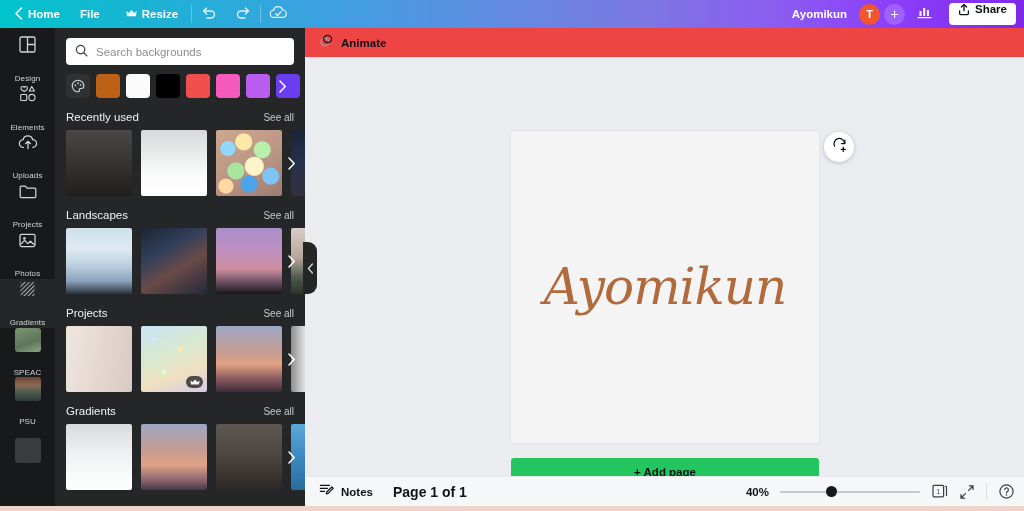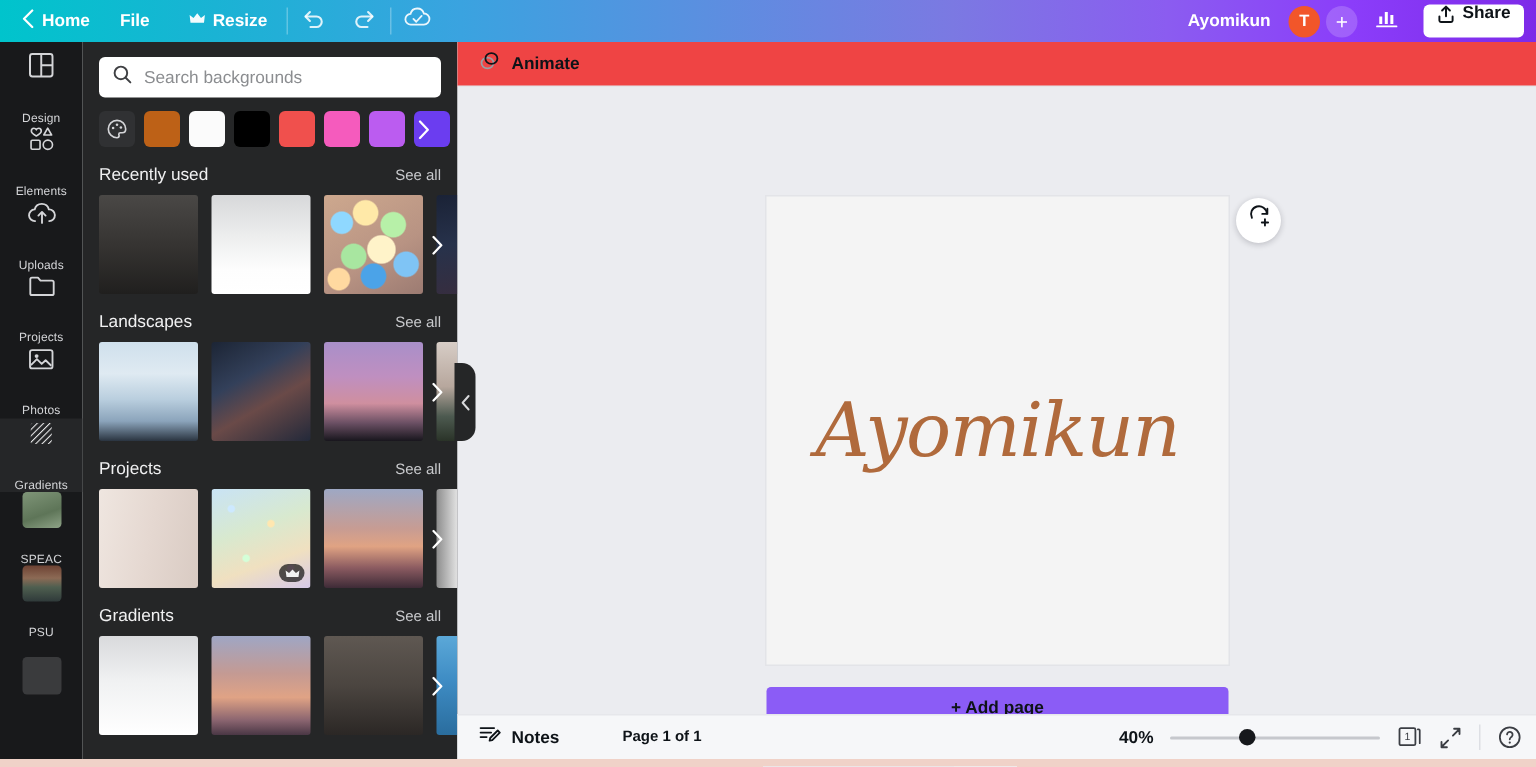--- a/index.html
+++ b/index.html
@@ -180,39 +180,39 @@
     font-style: italic; font-size: 50px; color: #b06a3c;
     letter-spacing: -1px;
   }
   #magic-btn {
     position: absolute; left: 519px; top: 74px; width: 30px; height: 30px;
     border-radius: 50%; background: #fff; box-shadow: 0 1px 4px rgba(20,20,30,.22);
     display: flex; align-items: center; justify-content: center; cursor: pointer;
   }
   #add-page-bar {
     position: absolute; left: 206px; top: 400px; width: 308px; height: 28px;
-    background: #8b5cf6; border-radius: 3px;
+    background: #22c55e; border-radius: 3px;
     display: flex; align-items: center; justify-content: center;
     font-size: 11.5px; font-weight: bold; color: #0e1318; cursor: pointer;
   }
   #timeline-tab {
     position: absolute; left: 331px; top: 440px; width: 58px; height: 18px;
     background: #f6f7f9; border-radius: 9px 9px 0 0;
     display: flex; align-items: center; justify-content: center;
     color: #55585e; font-size: 9px; cursor: pointer;
   }
 
   #bottombar {
     position: absolute; left: 0; top: 448px; width: 719px; height: 30px;
     background: #f6f7f9; display: flex; align-items: center;
     padding: 0 9px 0 14px; gap: 10px; border-top: 1px solid #e6e7eb;
   }
   #notes-btn { display: flex; align-items: center; gap: 7px; cursor: pointer; }
   .bb-text { font-size: 11.5px; font-weight: bold; color: #0e1318; }
-  #page-count { font-size: 10px; font-weight: bold; color: #0e1318; margin-left: 32px; }
+  #page-count { font-size: 14px; font-weight: bold; color: #0e1318; margin-left: 10px; }
   #zoom-group { margin-left: auto; display: flex; align-items: center; gap: 11px; }
   #zoom-pct { font-size: 11.5px; font-weight: bold; color: #0e1318; }
   #zoom-slider { position: relative; width: 140px; height: 14px; display: flex; align-items: center; cursor: pointer; }
   #zoom-track { width: 140px; height: 2px; background: #c6c8cd; border-radius: 1px; }
   #zoom-knob { position: absolute; left: 46px; width: 11px; height: 11px; border-radius: 50%; background: #16181c; }
   .bb-icon { cursor: pointer; display: flex; align-items: center; justify-content: center; }
   #bb-div { width: 1px; height: 17px; background: #dddfe4; }
 
   #bottom-strip {
     position: absolute; left: 0; top: 506px; width: 1024px; height: 5px;

